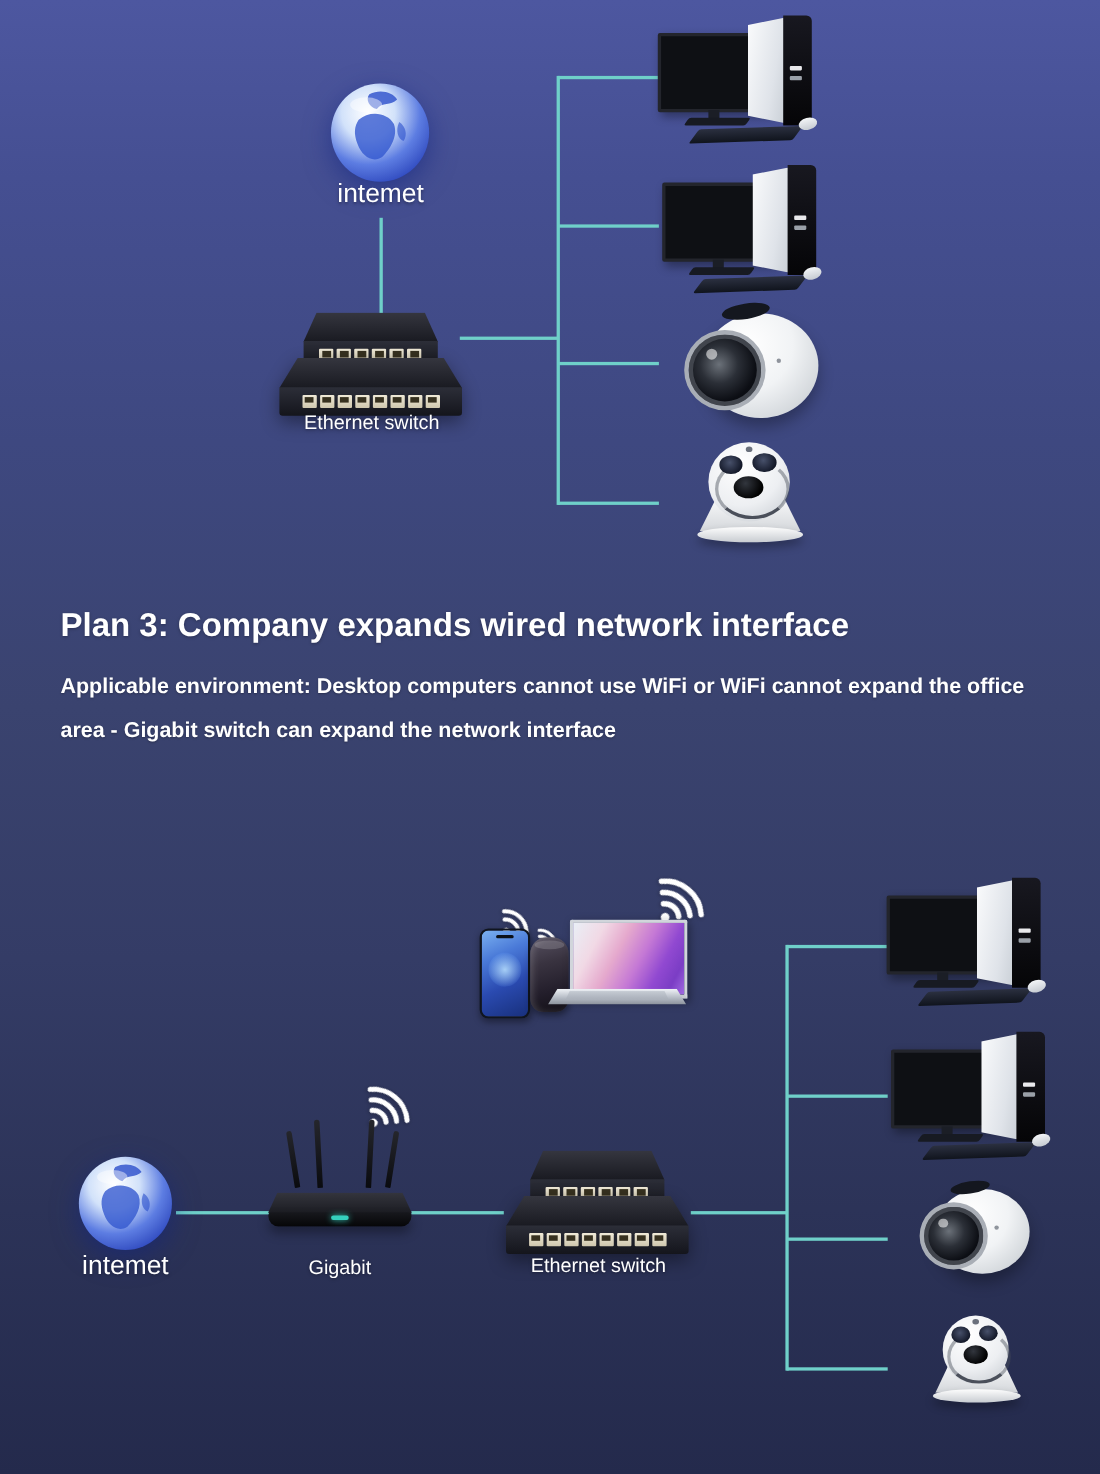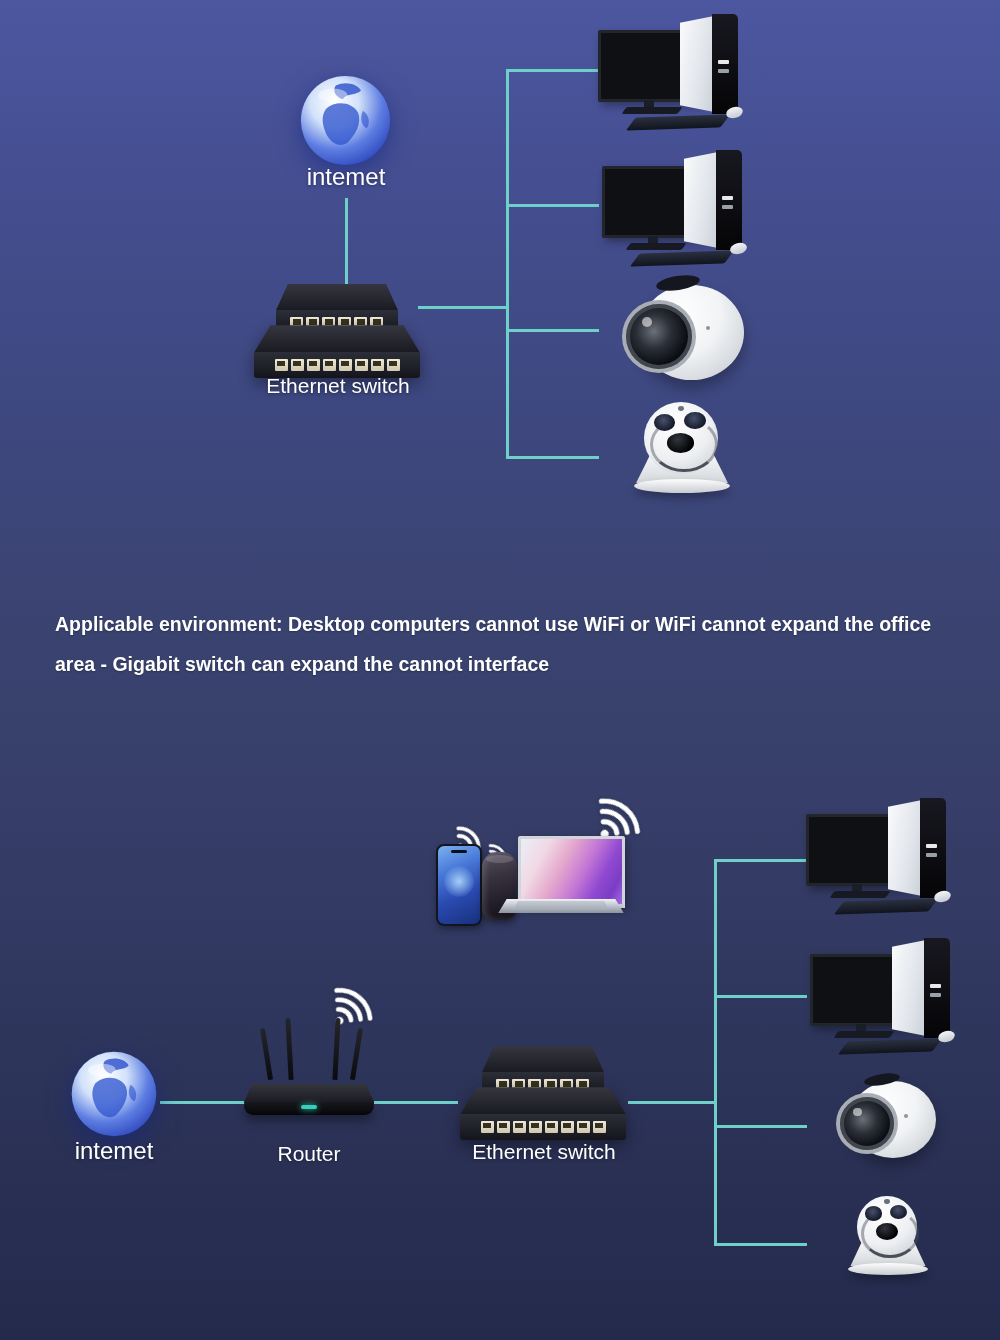--- a/index.html
+++ b/index.html
@@ -18,21 +18,21 @@
       var(--background_middle) 48%, #343c66 65%, #2c3358 82%,
       var(--background_bottom) 100%);
   }
   
   .line{position:absolute;background:var(--connection_line);}
   .line.h{height:3px;}
   .line.v{width:3px;}
   
   .label{position:absolute;color:var(--text);text-align:center;
     text-shadow:0 1px 3px rgba(0,0,0,.35);}
-  .lbl-dev{font-size:21px;}
+  .lbl-dev{font-size:18px;}
   .lbl-globe{font-size:24px;}
   .heading{position:absolute;left:55px;top:552px;font-size:30px;font-weight:bold;
     color:var(--text);white-space:nowrap;text-shadow:0 1px 3px rgba(0,0,0,.3);}
   .desc{position:absolute;left:55px;font-size:19.5px;font-weight:bold;color:var(--text);
     white-space:nowrap;text-shadow:0 1px 2px rgba(0,0,0,.3);}
   
   .globe{position:absolute;filter:drop-shadow(0 7px 12px rgba(15,35,130,.55));}
   
   .wifi{position:absolute;filter:drop-shadow(0 1px 2px rgba(0,0,0,.3));}
   
@@ -246,22 +246,23 @@
       <div class="foot"></div>
       <div class="head"></div>
       <div class="arc"></div>
       <div class="ir l"></div>
       <div class="ir r"></div>
       <div class="lens"></div>
       <div class="tdot"></div>
     </div>
   </div>
 
+  <div class="heading">Plan 3: Company expands wired network interface</div>
   <div class="desc" style="top:613px">Applicable environment: Desktop computers cannot use WiFi or WiFi cannot expand the office</div>
-  <div class="desc" style="top:653px">area - Gigabit switch can expand the cannot interface</div>
+  <div class="desc" style="top:653px">area - Gigabit switch can expand the network interface</div>
 
   <div>
 
     <div class="line h" style="left:160px;top:1101px;width:86px"></div>
     <div class="line h" style="left:374px;top:1101px;width:84px"></div>
     <div class="line h" style="left:628px;top:1101px;width:88px"></div>
     <div class="line v" style="left:714px;top:859px;height:387px"></div>
     <div class="line h" style="left:715px;top:859px;width:92px"></div>
     <div class="line h" style="left:715px;top:995px;width:92px"></div>
     <div class="line h" style="left:715px;top:1125px;width:92px"></div>
@@ -316,21 +317,21 @@
     </svg>
     <div class="router" style="left:243px;top:1012px;width:132px;height:128px">
       <div class="ant a1"></div>
       <div class="ant a2"></div>
       <div class="ant a3"></div>
       <div class="ant a4"></div>
       <div class="body-top"></div>
       <div class="body-front"></div>
       <div class="led"></div>
     </div>
-    <div class="label lbl-dev" style="left:242px;top:1142px;width:134px">Router</div>
+    <div class="label lbl-dev" style="left:242px;top:1142px;width:134px">Gigabit</div>
 
     <div class="switch" style="left:460px;top:1046px">
       <div class="unit u-top">
         <div class="face-top"></div>
         <div class="face-front">
           <span class="port"></span>
             <span class="port"></span>
             <span class="port"></span>
             <span class="port"></span>
             <span class="port"></span>

